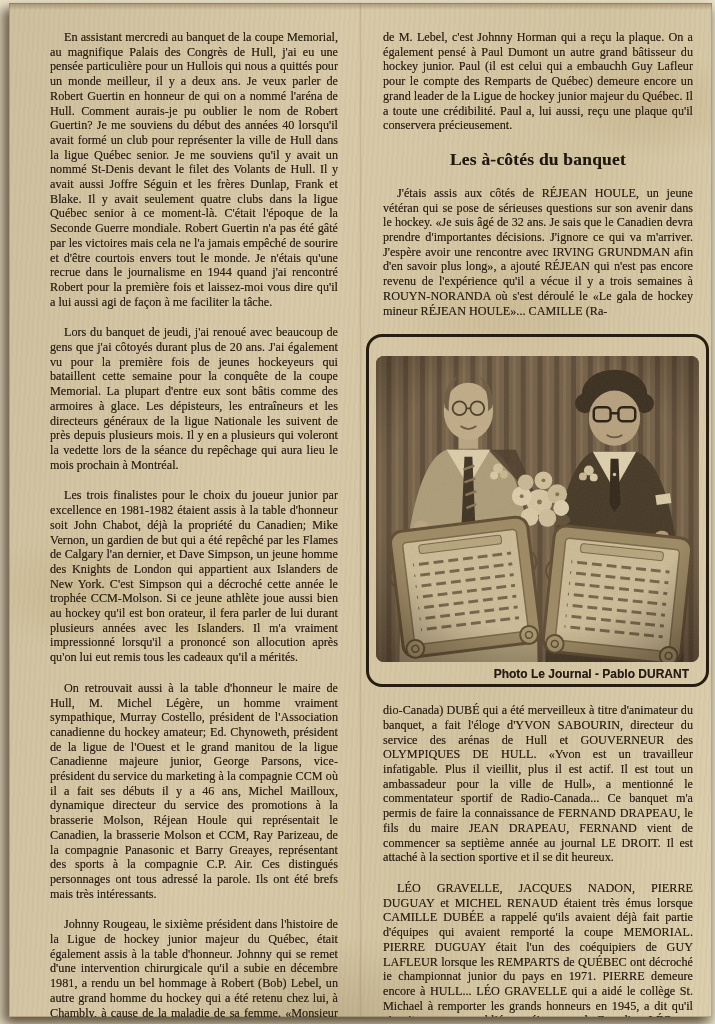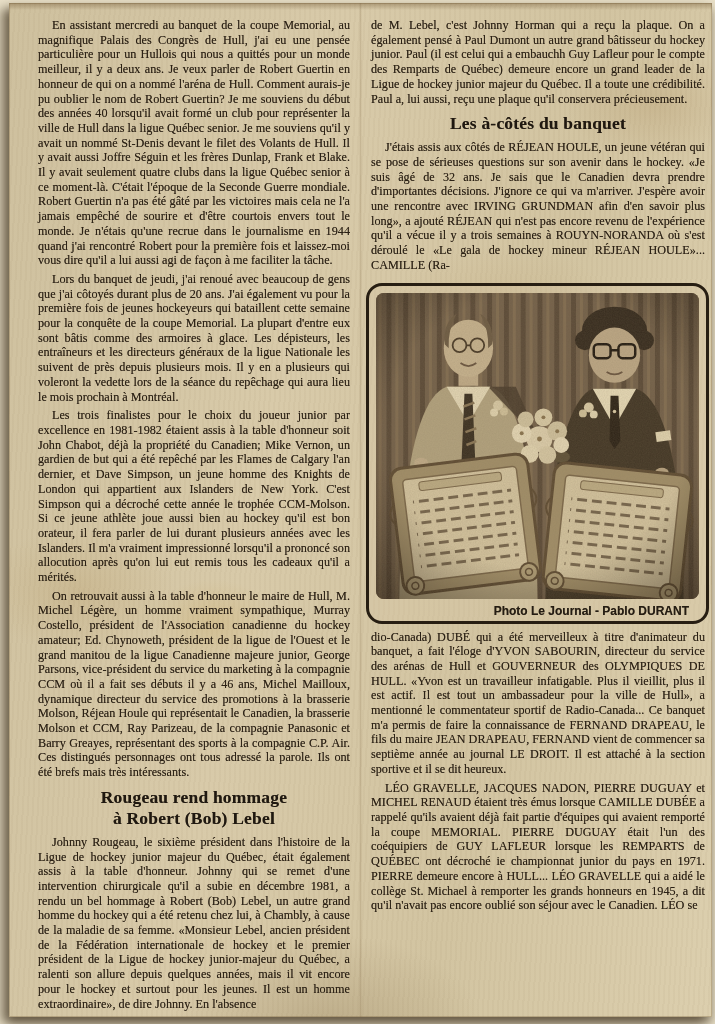--- a/index.html
+++ b/index.html
@@ -29,29 +29,29 @@
   }
   .clipping::after{
     content:"";position:absolute;top:0;bottom:0;left:350px;width:3px;
     background:linear-gradient(90deg, rgba(120,95,60,0), rgba(120,95,60,.18), rgba(120,95,60,0));
     pointer-events:none;
   }
   .col{position:absolute;top:11px;font-size:12.2px;line-height:14.7px;text-align:justify;
        text-shadow:0 0 .4px rgba(43,33,21,.55);}
   .col-left{left:25px;width:320px;}
   .col-right{left:358px;width:342px;}
-  .col p{margin:4px;text-indent:14px;}
+  .col p{margin:16px;text-indent:14px;}
   .col p.cont{text-indent:0;}
   .subhead{
     text-align:center;font-family:Liberation Serif, serif;font-weight:700;
     font-size:17.5px;line-height:21px;color:#1f1810;margin:7px 0 6px;letter-spacing:.2px;
   }
   figure.photo-frame{
     margin:10px 0 6px -1px;border:3.5px solid #271e12;border-radius:16px;
-    padding:7px 7px 2px;background:rgba(214,199,164,.28);
+    padding:19px 7px 2px;background:rgba(214,199,164,.28);
   }
   .photo-wrap{border-radius:8px;overflow:hidden;line-height:0;background:#6e5c44;}
   .photo-wrap svg{display:block;width:100%;height:306px;}
   .photo-credit{
     font-family:"Liberation Sans", sans-serif;font-weight:700;font-size:12px;line-height:15px;
     text-align:right;color:#241c12;padding:5px 10px 0 0;
   }
   .photo-caption{
     font-family:"Liberation Sans", sans-serif;font-weight:700;font-size:13px;line-height:17px;
     text-align:justify;color:#241c12;padding:2px 30px 7px 20px;margin:0;
@@ -61,24 +61,20 @@
 <body>
 
 <div class="stage">
   <div class="clipping">
 
     <div class="col col-left">
       <p>En assistant mercredi au banquet de la coupe Memorial, au magnifique Palais des Congrès de Hull, j'ai eu une pensée particulière pour un Hullois qui nous a quittés pour un monde meilleur, il y a deux ans. Je veux parler de Robert Guertin en honneur de qui on a nommé l'aréna de Hull. Comment aurais-je pu oublier le nom de Robert Guertin? Je me souviens du début des années 40 lorsqu'il avait formé un club pour représenter la ville de Hull dans la ligue Québec senior. Je me souviens qu'il y avait un nommé St-Denis devant le filet des Volants de Hull. Il y avait aussi Joffre Séguin et les frères Dunlap, Frank et Blake. Il y avait seulement quatre clubs dans la ligue Québec senior à ce moment-là. C'était l'époque de la Seconde Guerre mondiale. Robert Guertin n'a pas été gâté par les victoires mais cela ne l'a jamais empêché de sourire et d'être courtois envers tout le monde. Je n'étais qu'une recrue dans le journalisme en 1944 quand j'ai rencontré Robert pour la première fois et laissez-moi vous dire qu'il a lui aussi agi de façon à me faciliter la tâche.</p>
       <p>Lors du banquet de jeudi, j'ai renoué avec beaucoup de gens que j'ai côtoyés durant plus de 20 ans. J'ai également vu pour la première fois de jeunes hockeyeurs qui bataillent cette semaine pour la conquête de la coupe Memorial. La plupart d'entre eux sont bâtis comme des armoires à glace. Les dépisteurs, les entraîneurs et les directeurs généraux de la ligue Nationale les suivent de près depuis plusieurs mois. Il y en a plusieurs qui voleront la vedette lors de la séance du repêchage qui aura lieu le mois prochain à Montréal.</p>
       <p>Les trois finalistes pour le choix du joueur junior par excellence en 1981-1982 étaient assis à la table d'honneur soit John Chabot, déjà la propriété du Canadien; Mike Vernon, un gardien de but qui a été repêché par les Flames de Calgary l'an dernier, et Dave Simpson, un jeune homme des Knights de London qui appartient aux Islanders de New York. C'est Simpson qui a décroché cette année le trophée CCM-Molson. Si ce jeune athlète joue aussi bien au hockey qu'il est bon orateur, il fera parler de lui durant plusieurs années avec les Islanders. Il m'a vraiment impressionné lorsqu'il a prononcé son allocution après qu'on lui eut remis tous les cadeaux qu'il a mérités.</p>
       <p>On retrouvait aussi à la table d'honneur le maire de Hull, M. Michel Légère, un homme vraiment sympathique, Murray Costello, président de l'Association canadienne du hockey amateur; Ed. Chynoweth, président de la ligue de l'Ouest et le grand manitou de la ligue Canadienne majeure junior, George Parsons, vice-président du service du marketing à la compagnie CCM où il a fait ses débuts il y a 46 ans, Michel Mailloux, dynamique directeur du service des promotions à la brasserie Molson, Réjean Houle qui représentait le Canadien, la brasserie Molson et CCM, Ray Parizeau, de la compagnie Panasonic et Barry Greayes, représentant des sports à la compagnie C.P. Air. Ces distingués personnages ont tous adressé la parole. Ils ont été brefs mais très intéressants.</p>
-      <div class="subhead">
-        <div>Rougeau rend hommage</div>
-        <div>à Robert (Bob) Lebel</div>
-      </div>
       <p>Johnny Rougeau, le sixième président dans l'histoire de la Ligue de hockey junior majeur du Québec, était également assis à la table d'honneur. Johnny qui se remet d'une intervention chirurgicale qu'il a subie en décembre 1981, a rendu un bel hommage à Robert (Bob) Lebel, un autre grand homme du hockey qui a été retenu chez lui, à Chambly, à cause de la maladie de sa femme. «Monsieur Lebel, ancien président de la Fédération internationale de hockey et le premier président de la Ligue de hockey junior-majeur du Québec, a ralenti son allure depuis quelques années, mais il vit encore pour le hockey et surtout pour les jeunes. Il est un homme extraordinaire», de dire Johnny. En l'absence</p>
     </div>
 
     <div class="col col-right">
       <p class="cont">de M. Lebel, c'est Johnny Horman qui a reçu la plaque. On a également pensé à Paul Dumont un autre grand bâtisseur du hockey junior. Paul (il est celui qui a embauchh Guy Lafleur pour le compte des Remparts de Québec) demeure encore un grand leader de la Ligue de hockey junior majeur du Québec. Il a toute une crédibilité. Paul a, lui aussi, reçu une plaque qu'il conservera précieusement.</p>
       <div class="subhead">Les à-côtés du banquet</div>
       <p>J'étais assis aux côtés de RÉJEAN HOULE, un jeune vétéran qui se pose de sérieuses questions sur son avenir dans le hockey. «Je suis âgé de 32 ans. Je sais que le Canadien devra prendre d'importantes décisions. J'ignore ce qui va m'arriver. J'espère avoir une rencontre avec IRVING GRUNDMAN afin d'en savoir plus long», a ajouté RÉJEAN qui n'est pas encore revenu de l'expérience qu'il a vécue il y a trois semaines à ROUYN-NORANDA où s'est déroulé le «Le gala de hockey mineur RÉJEAN HOULE»... CAMILLE (Ra-</p>
 
       <figure class="photo-frame">
         <div class="photo-wrap">

